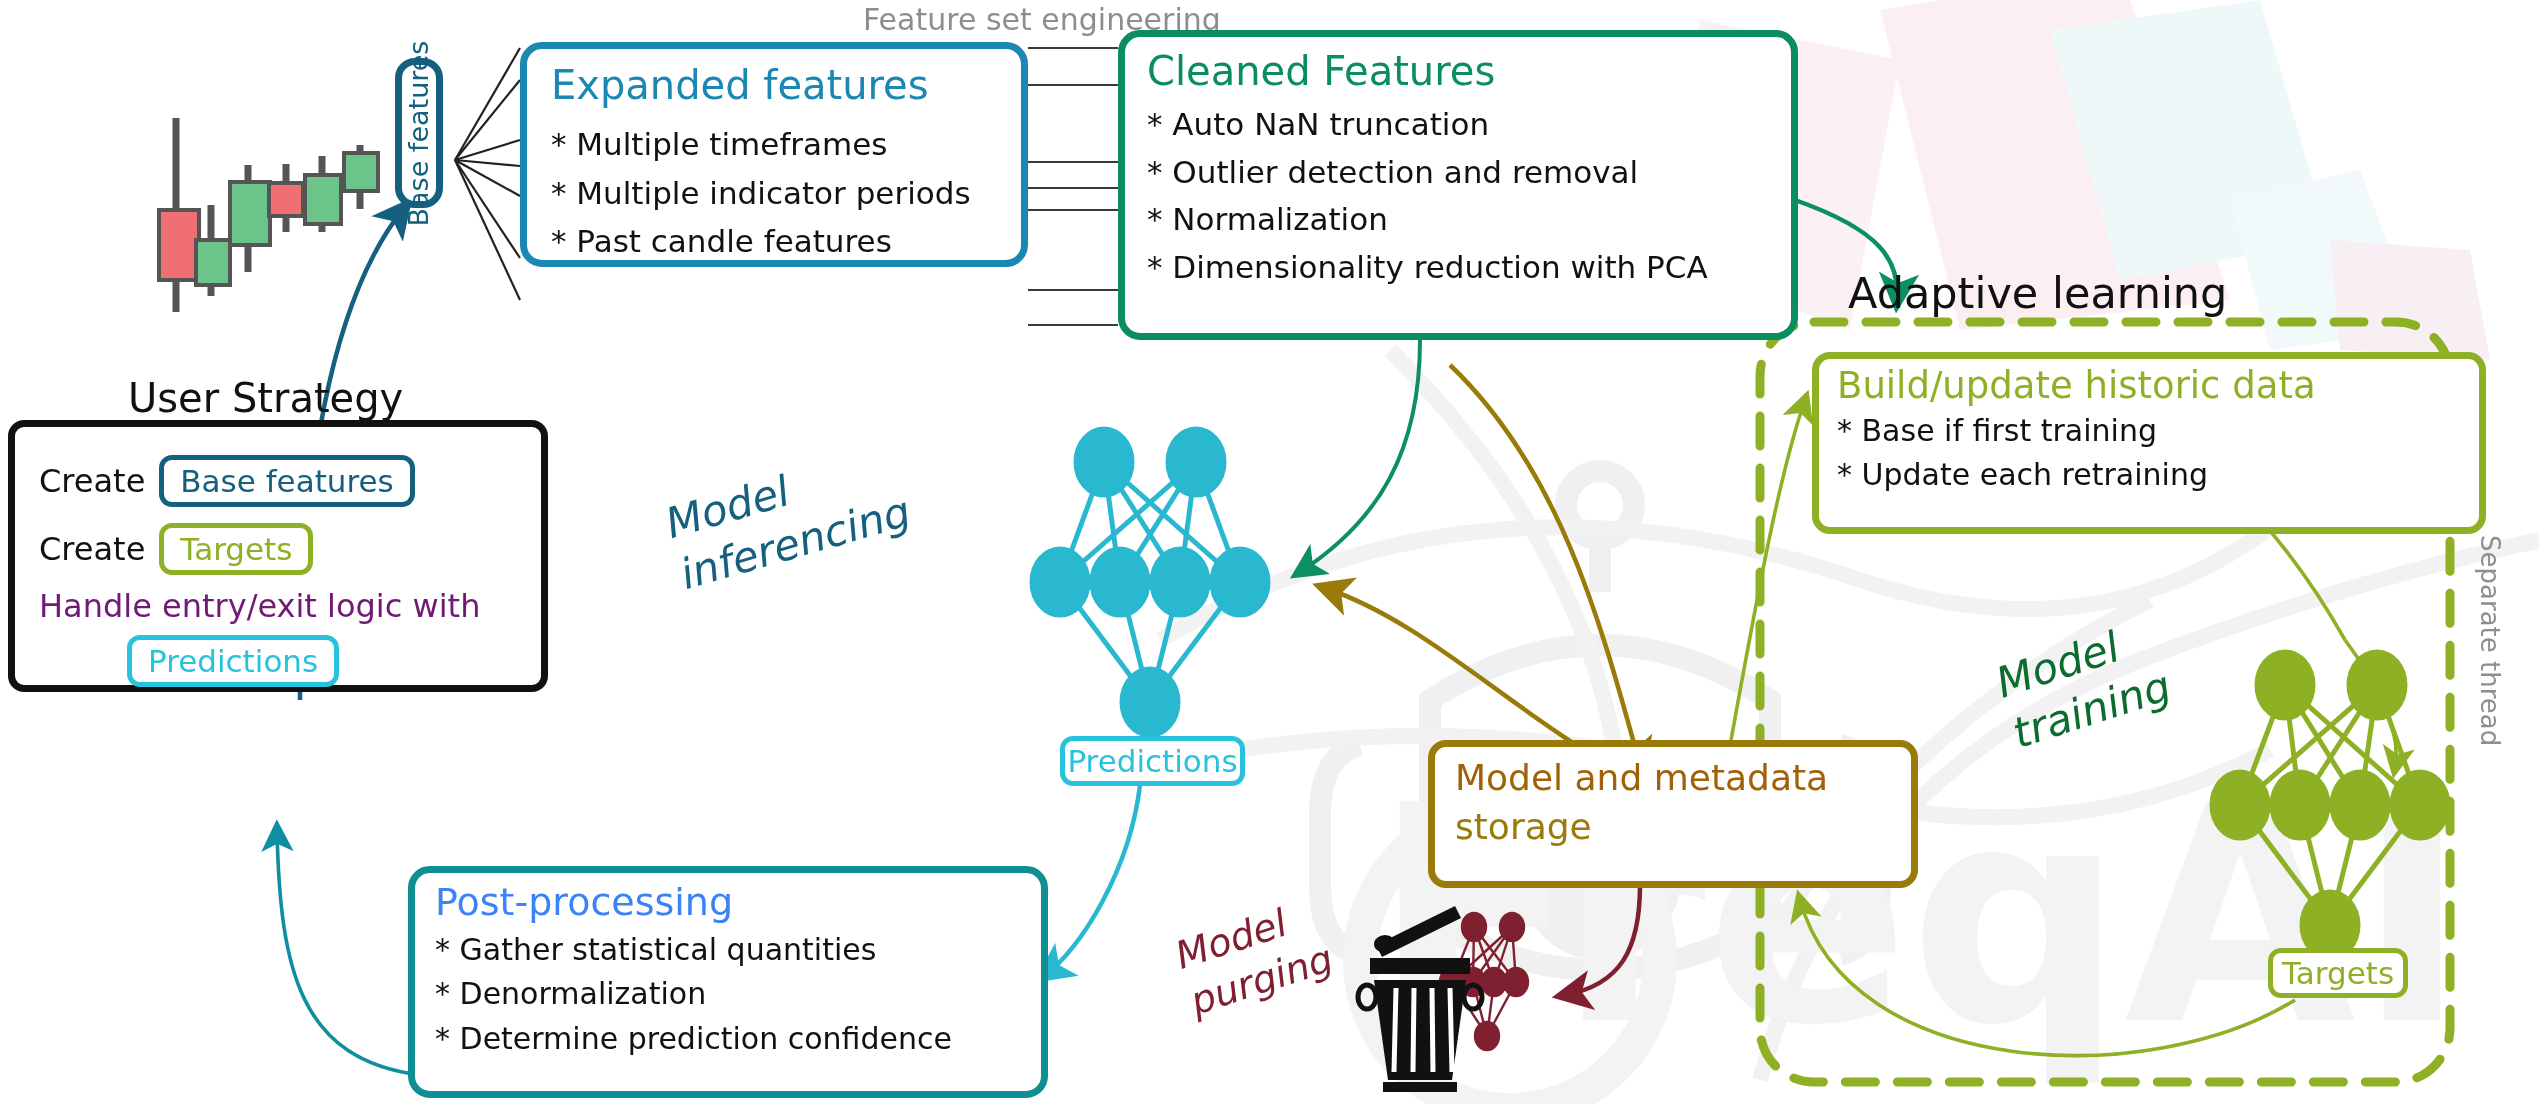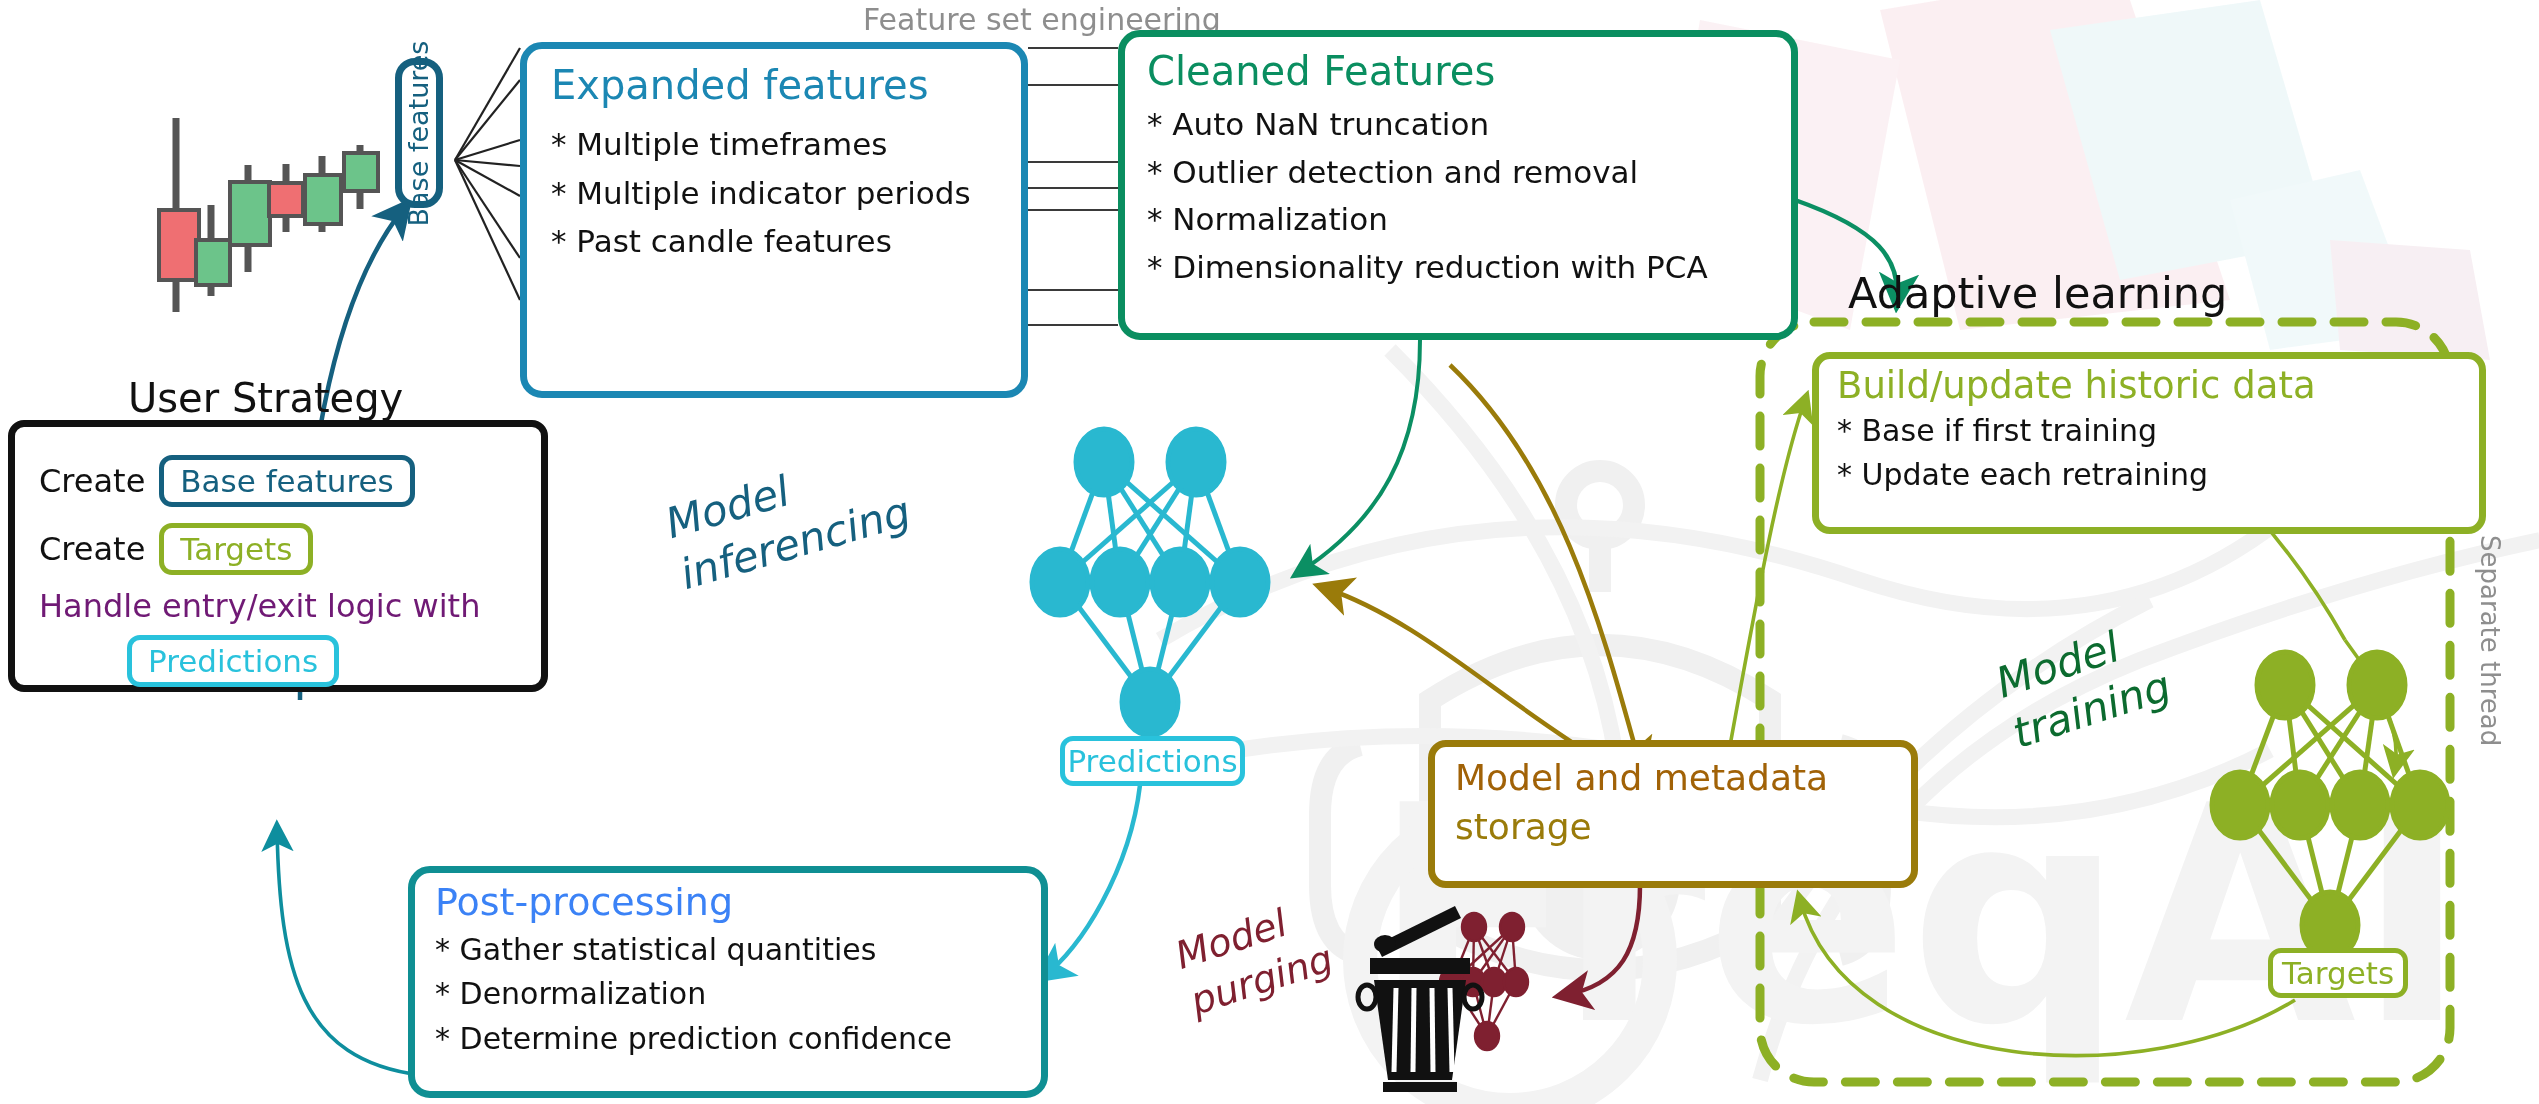--- a/index.html
+++ b/index.html
@@ -350,21 +350,21 @@
       <line x1="1450" y1="988" x2="1452" y2="1072"></line>
     </g>
   </svg>
 
   <div class="caption" style="left:863px;top:2px;font-size:30px;color:#8e8e8e;">Feature set engineering</div>
 
   <div class="pill" style="left:395px;top:58px;width:48px;height:150px;border-width:7px;border-color:#15607f;border-radius:20px;">
     <span style="transform:rotate(-90deg);font-size:27px;color:#15607f;">Base features</span>
   </div>
 
-  <div class="box" style="left:520px;top:42px;width:508px;height:356px;border-width:7px;border-color:#1b87b3;border-radius:22px;">
+  <div class="box" style="left:520px;top:42px;width:508px;height:225px;border-width:7px;border-color:#1b87b3;border-radius:22px;">
     <div class="title" style="margin:16px 0 0 24px;font-size:40px;color:#1b87b3;">Expanded features</div>
     <ul class="nolist bullets" style="margin:20px 0 0 24px;font-size:31px;">
       <li style="margin-bottom:9px;">* Multiple timeframes</li>
       <li style="margin-bottom:9px;">* Multiple indicator periods</li>
       <li>* Past candle features</li>
     </ul>
   </div>
 
   <div class="box" style="left:1118px;top:30px;width:680px;height:310px;border-width:7px;border-color:#0a8e60;border-radius:22px;">
     <div class="title" style="margin:14px 0 0 22px;font-size:40px;color:#0a8e60;">Cleaned Features</div>

